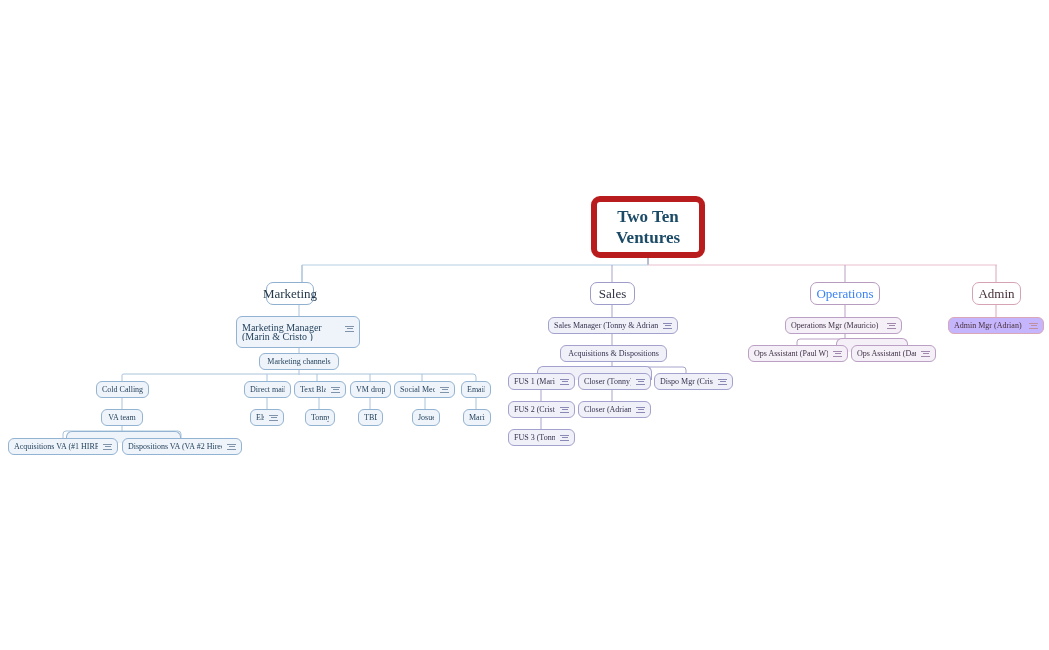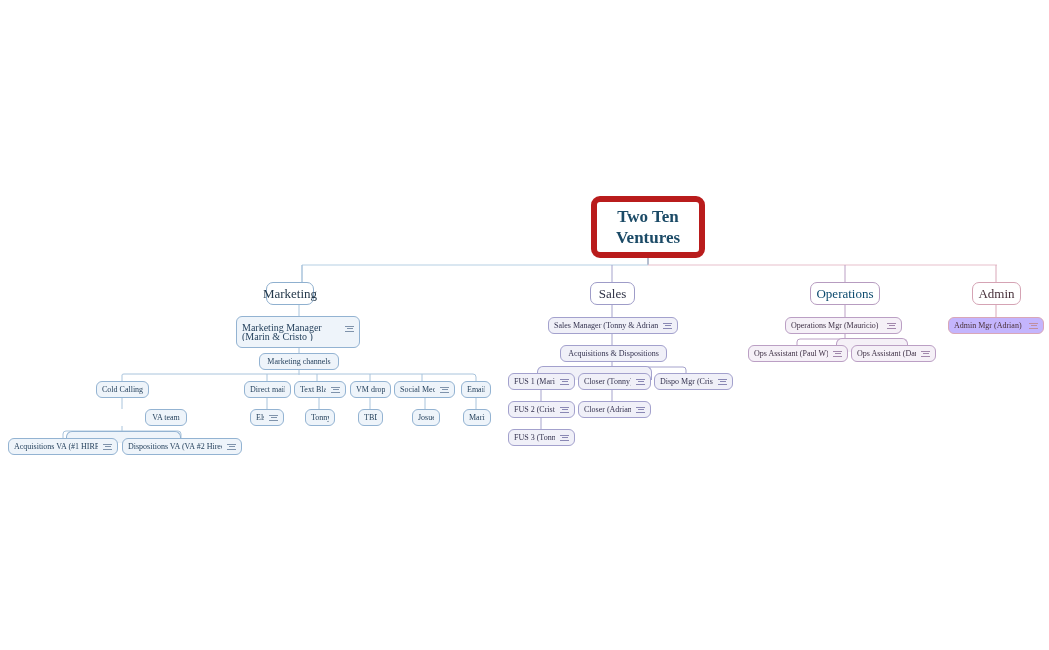--- a/index.html
+++ b/index.html
@@ -24,21 +24,21 @@
     left:591px;top:196px;width:114px;height:62px;
     border:6px solid #b91c1c;border-radius:9px;background:#ffffff;
     color:#1b4a66;font-weight:bold;font-size:17px;line-height:21px;
     text-align:center;flex-direction:column;
   }
 
   
   .dept{height:23px;font-size:13px;border-radius:7px;background:#fff;}
   .dept.blue{border-color:#8fb0cf;color:#24384a;}
   .dept.violet{border-color:#9e9cc8;color:#2f3246;}
-  .dept.mauve{border-color:#b79cc0;color:#0c4a6e;}
+  .dept.mauve{border-color:#b79cc0;color:#3b82f6;}
   .dept.pink{border-color:#d5a3b4;color:#47303a;}
 
   
   .chip{height:17px;font-size:8px;border-radius:6px;padding:0 5px;}
   .chip.blue{border-color:#93b3d2;background:#eef4fa;color:#27435e;}
   .chip.violet{border-color:#a3a1cd;background:#f0f0f8;color:#34324f;}
   .chip.mauve{border-color:#bb9fc4;background:#f5f0f7;color:#3f3146;}
   .chip.pink{border-color:#d9a7b8;background:#c4b5fd;color:#4a3039;}
 
   .chip.two-line{height:32px;font-size:10px;line-height:9px;white-space:normal;
@@ -168,21 +168,21 @@
     <span class="ham">
         <i></i>
         <i></i>
         <i></i>
       </span>
   </div>
   <div class="node chip blue" style="left:461px;top:381px;width:30px;">
     <span class="lbl">Email</span>
   </div>
 
-  <div class="node chip blue" style="left:101px;top:409px;width:42px;margin-left:44px;">
+  <div class="node chip blue" style="left:101px;top:409px;width:42px;">
     <span class="lbl">VA team</span>
   </div>
   <div class="node chip blue has-icon" style="left:250px;top:409px;width:34px;">
     <span class="lbl">Elsa</span>
     <span class="ham">
         <i></i>
         <i></i>
         <i></i>
       </span>
   </div>

